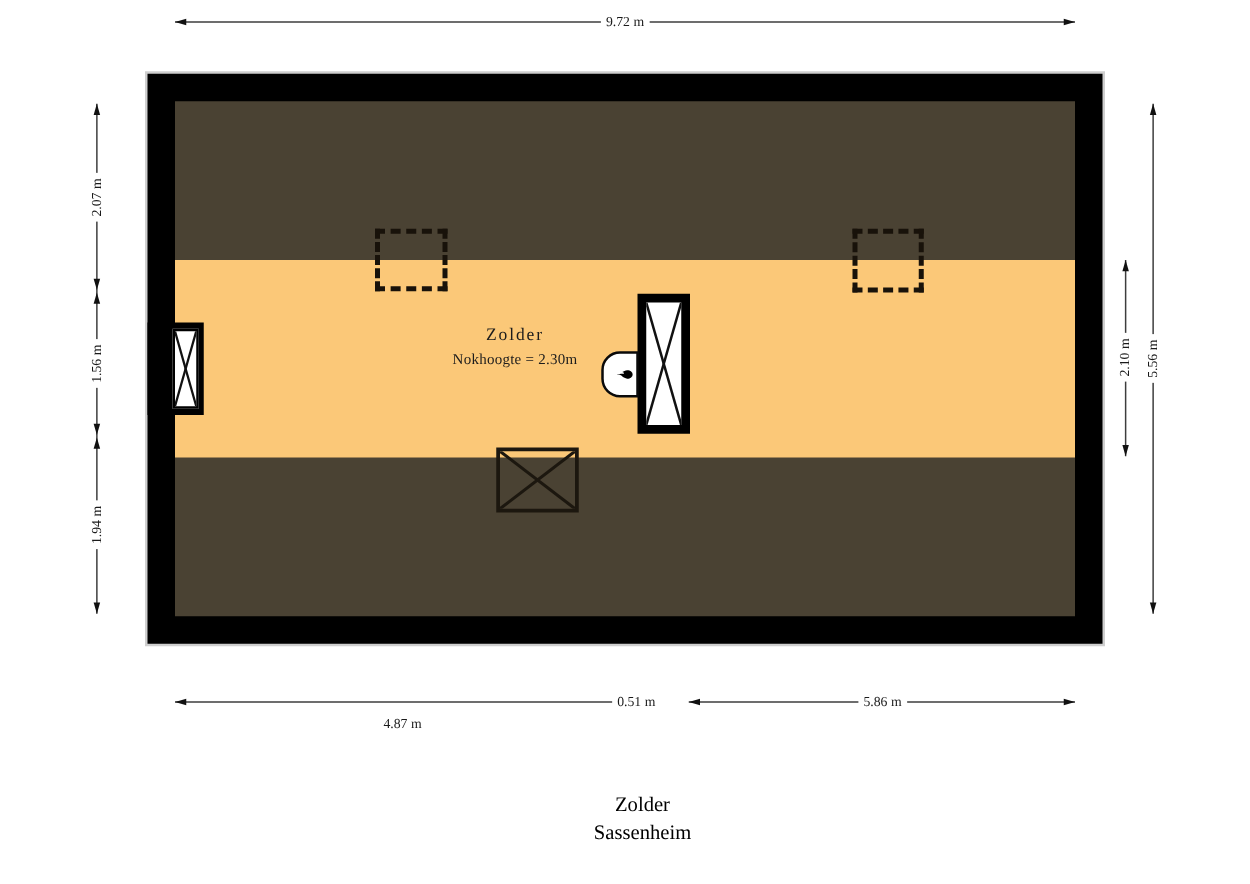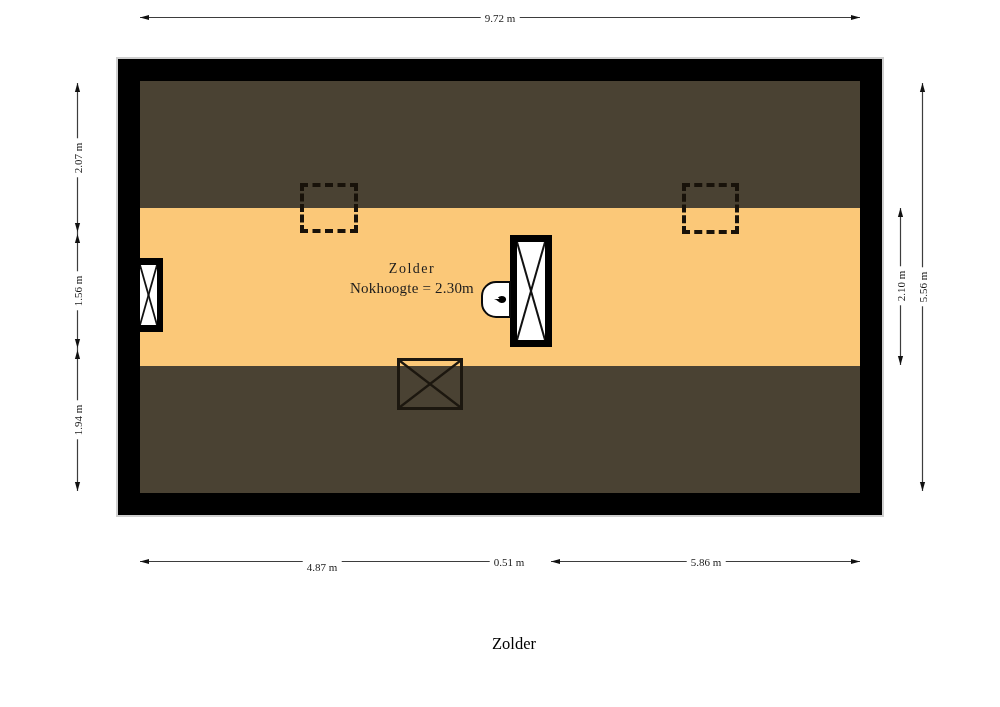--- a/index.html
+++ b/index.html
@@ -20,21 +20,21 @@
   .window-glass{left:138px;top:263px;width:21px;height:64px;border:2px solid #000;}
   .shaft{left:510px;top:235px;width:42px;height:112px;background:#000;}
   .shaft-glass{left:517px;top:242px;width:28px;height:98px;}
   .boiler{left:481px;top:281px;width:30px;height:37px;background:#fff;border:2.5px solid #0a0a0a;
           border-radius:15px 0 0 15px;box-sizing:border-box;display:flex;align-items:center;justify-content:flex-end;}
   .stair-box{left:397px;top:358px;width:66px;height:52px;border:3px solid #1c170f;box-sizing:border-box;background:transparent;}
   .fullsvg{display:block;width:100%;height:100%;}
   
   .room-label{left:412px;top:261px;transform:translateX(-50%);text-align:center;color:#1c1c1c;white-space:nowrap;}
   .room-label .name{font-size:14px;letter-spacing:1.5px;}
-  .room-label .note{font-size:15px;margin-top:3px;letter-spacing:.2px;}
+  .room-label .note{font-size:12px;margin-top:3px;letter-spacing:.2px;}
   
   .dim-label{font-size:11px;color:#1a1a1a;background:#fff;padding:0 4px;white-space:nowrap;
              transform:translate(-50%,-50%);line-height:13px;}
   .dim-label.rot{transform:translate(-50%,-50%) rotate(-90deg);}
   
   .caption{left:514px;top:633px;transform:translateX(-50%);text-align:center;color:#000;
            font-size:16.5px;line-height:22px;white-space:nowrap;}
   .dims-svg{left:0;top:0;width:1000px;height:707px;}
   .dims-svg line{stroke:#3d3d3d;stroke-width:1.2;}
   .dims-svg polygon{fill:#111;}
@@ -85,21 +85,21 @@
       <polygon points="860,561.5 851,558.9 851,564.1"></polygon>
     </g>
   </svg>
 
   <span class="dim-label abs" style="left:500px;top:17.5px;">9.72 m</span>
   <span class="dim-label rot abs" style="left:77.5px;top:158px;">2.07 m</span>
   <span class="dim-label rot abs" style="left:77.5px;top:291px;">1.56 m</span>
   <span class="dim-label rot abs" style="left:77.5px;top:420px;">1.94 m</span>
   <span class="dim-label rot abs" style="left:900.5px;top:286px;">2.10 m</span>
   <span class="dim-label rot abs" style="left:922.5px;top:287px;">5.56 m</span>
-  <span class="dim-label abs" style="left:322px;top:567px;">4.87 m</span>
+  <span class="dim-label abs" style="left:322px;top:580px;">4.87 m</span>
   <span class="dim-label abs" style="left:509px;top:561.5px;">0.51 m</span>
   <span class="dim-label abs" style="left:706px;top:561.5px;">5.86 m</span>
 
   <div class="wall-rect abs"></div>
   <div class="roof-area abs"></div>
   <div class="floor-band abs"></div>
 
   <div class="skylight left abs"></div>
   <div class="skylight right abs"></div>
 
@@ -134,15 +134,16 @@
     </svg>
   </div>
 
   <div class="room-label abs">
     <div class="name">Zolder</div>
     <div class="note">Nokhoogte = 2.30m</div>
   </div>
 
   <div class="caption abs">
     <div>Zolder</div>
+    <div>Sassenheim</div>
   </div>
 
 </div>
 
 </body></html>

